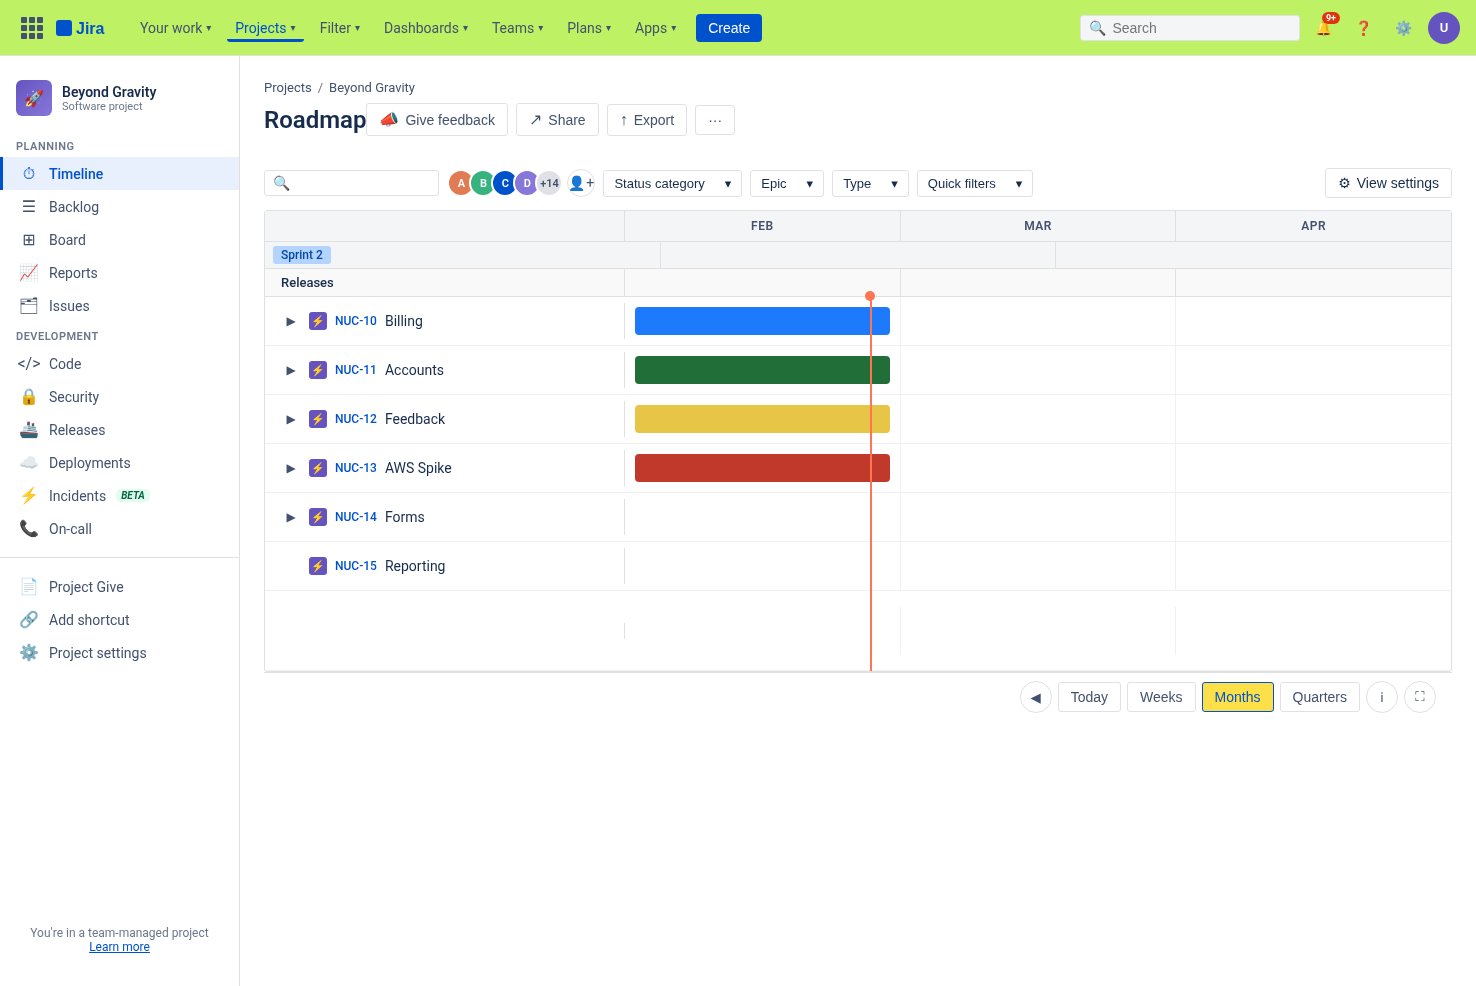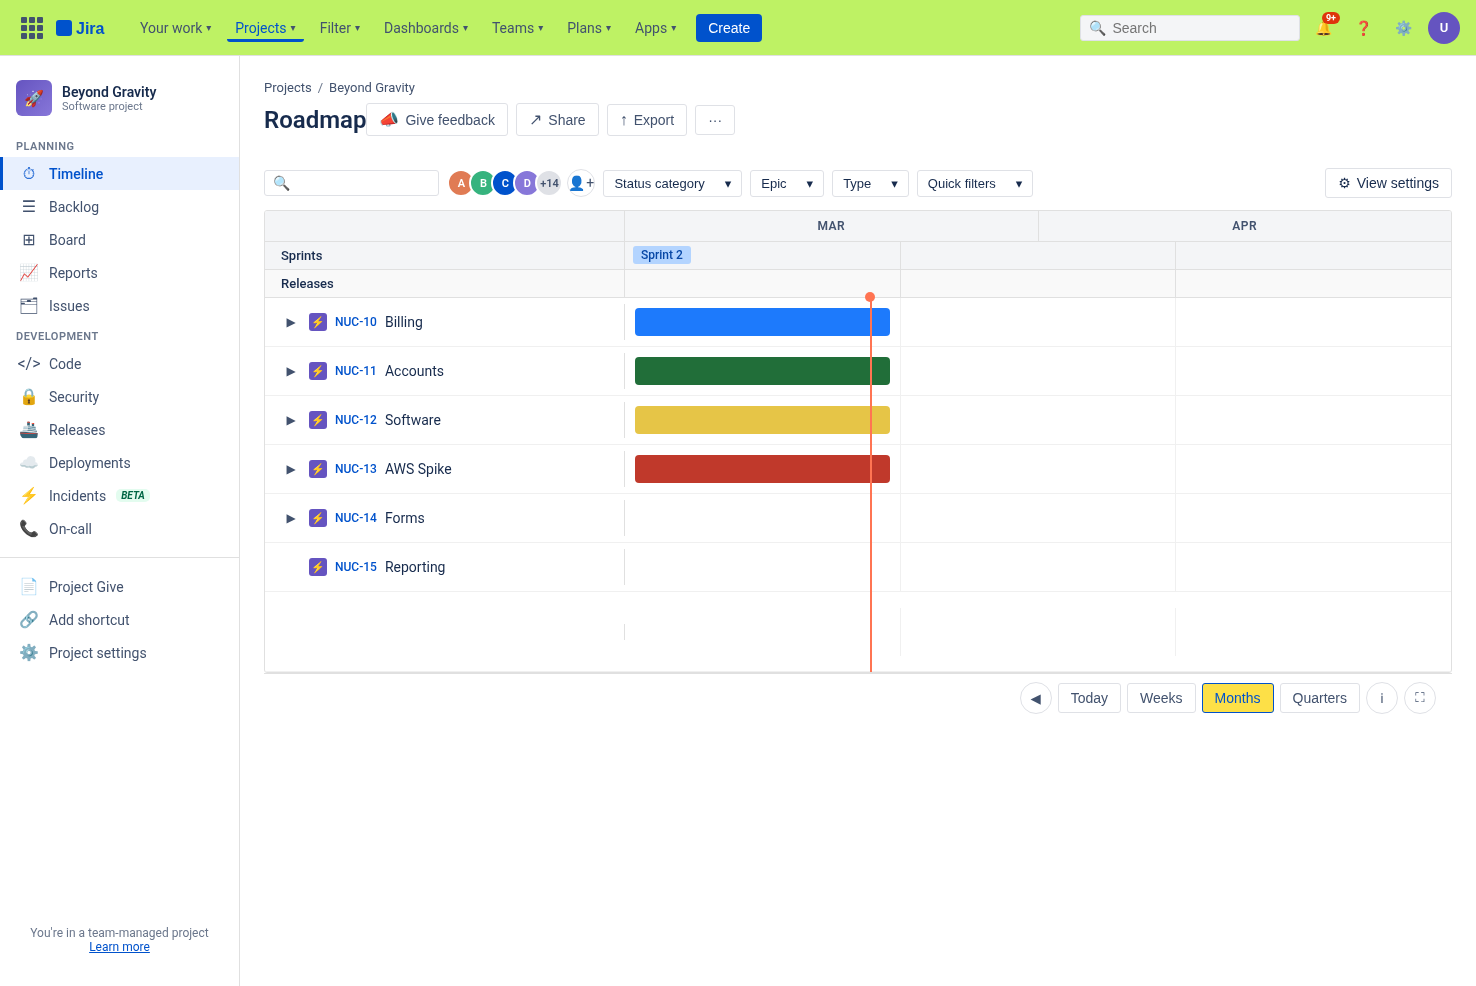--- a/index.html
+++ b/index.html
@@ -344,26 +344,26 @@
         <button class="view-settings-btn">
           <span>⚙</span>
           <span>View settings</span>
         </button>
       </div>
 
       <div class="roadmap-container">
 
         <div class="roadmap-header-row">
           <div class="roadmap-label-col"></div>
+          <div class="roadmap-month-col">FEB</div>
           <div class="roadmap-month-col">MAR</div>
           <div class="roadmap-month-col">APR</div>
         </div>
 
         <div class="roadmap-sprint-row">
-          <div class="roadmap-sprint-label">Sprints</div>
           <div class="roadmap-sprint-cell">
             <span class="sprint-badge">Sprint 2</span>
           </div>
           <div class="roadmap-sprint-cell"></div>
           <div class="roadmap-sprint-cell"></div>
         </div>
 
         <div class="roadmap-releases-row">
           <div class="roadmap-releases-label">Releases</div>
           <div class="roadmap-releases-cell"></div>
@@ -407,21 +407,21 @@
               <div class="roadmap-cell"></div>
               <div class="roadmap-cell"></div>
             </div>
           </div>
 
           <div class="roadmap-row">
             <div class="roadmap-row-label">
               <span class="row-expand">▶</span>
               <div class="row-issue-icon" style="background:#6554c0;">⚡</div>
               <span class="row-issue-key">NUC-12</span>
-              <span class="row-issue-name">Software</span>
+              <span class="row-issue-name">Feedback</span>
             </div>
             <div class="roadmap-row-cells">
               <div class="roadmap-cell" style="position:relative;">
                 <div class="gantt-bar" style="background:#e6c547; left:10px; right:10px; width:calc(100% - 20px);"></div>
               </div>
               <div class="roadmap-cell"></div>
               <div class="roadmap-cell"></div>
             </div>
           </div>
 

